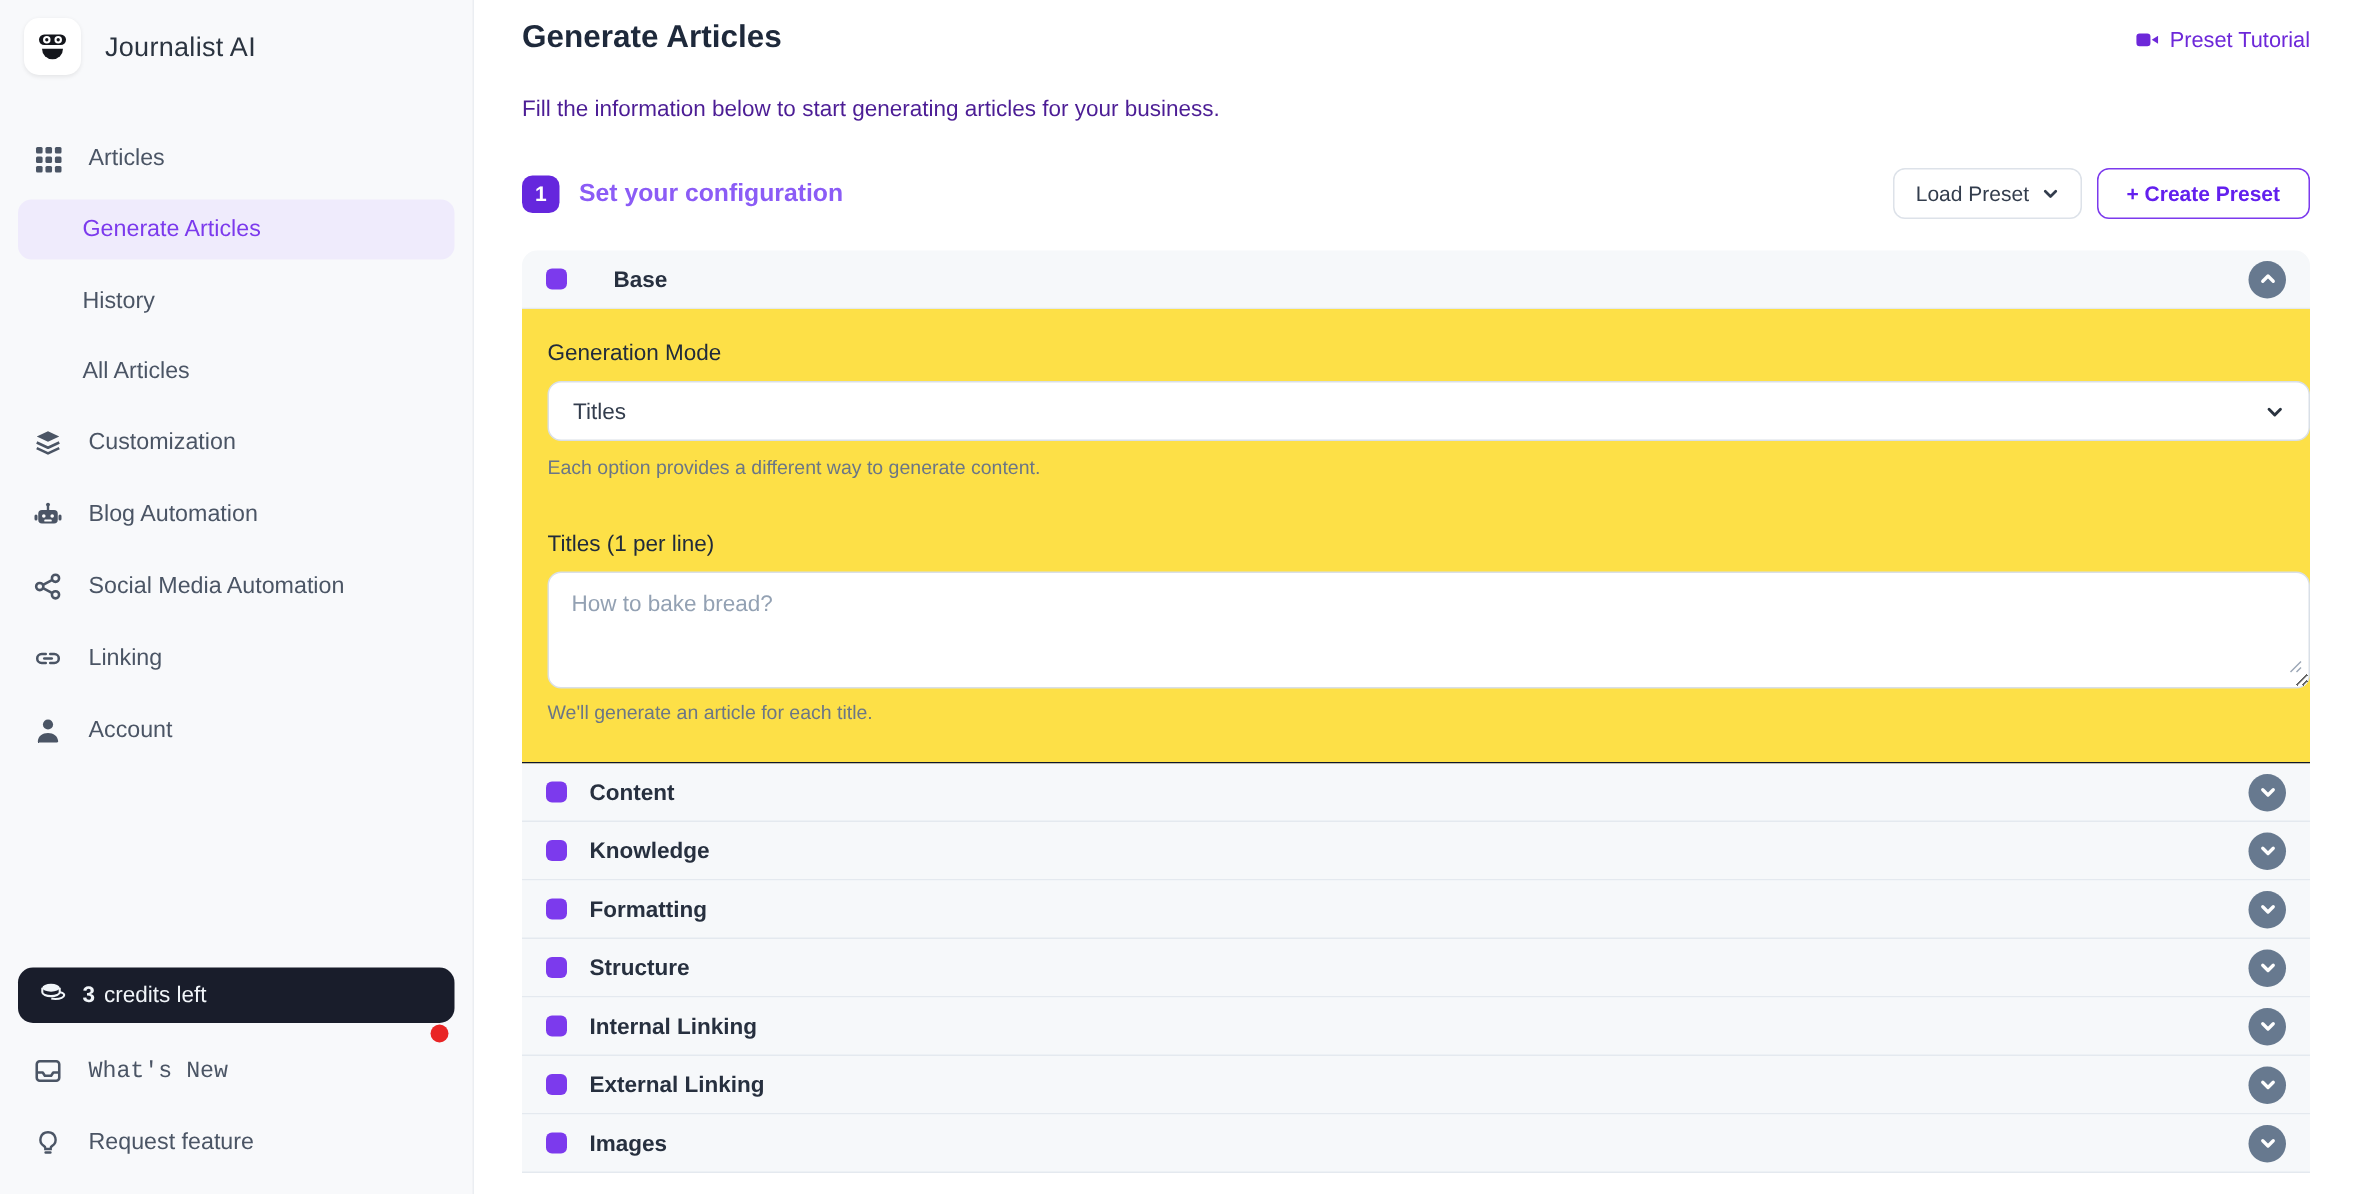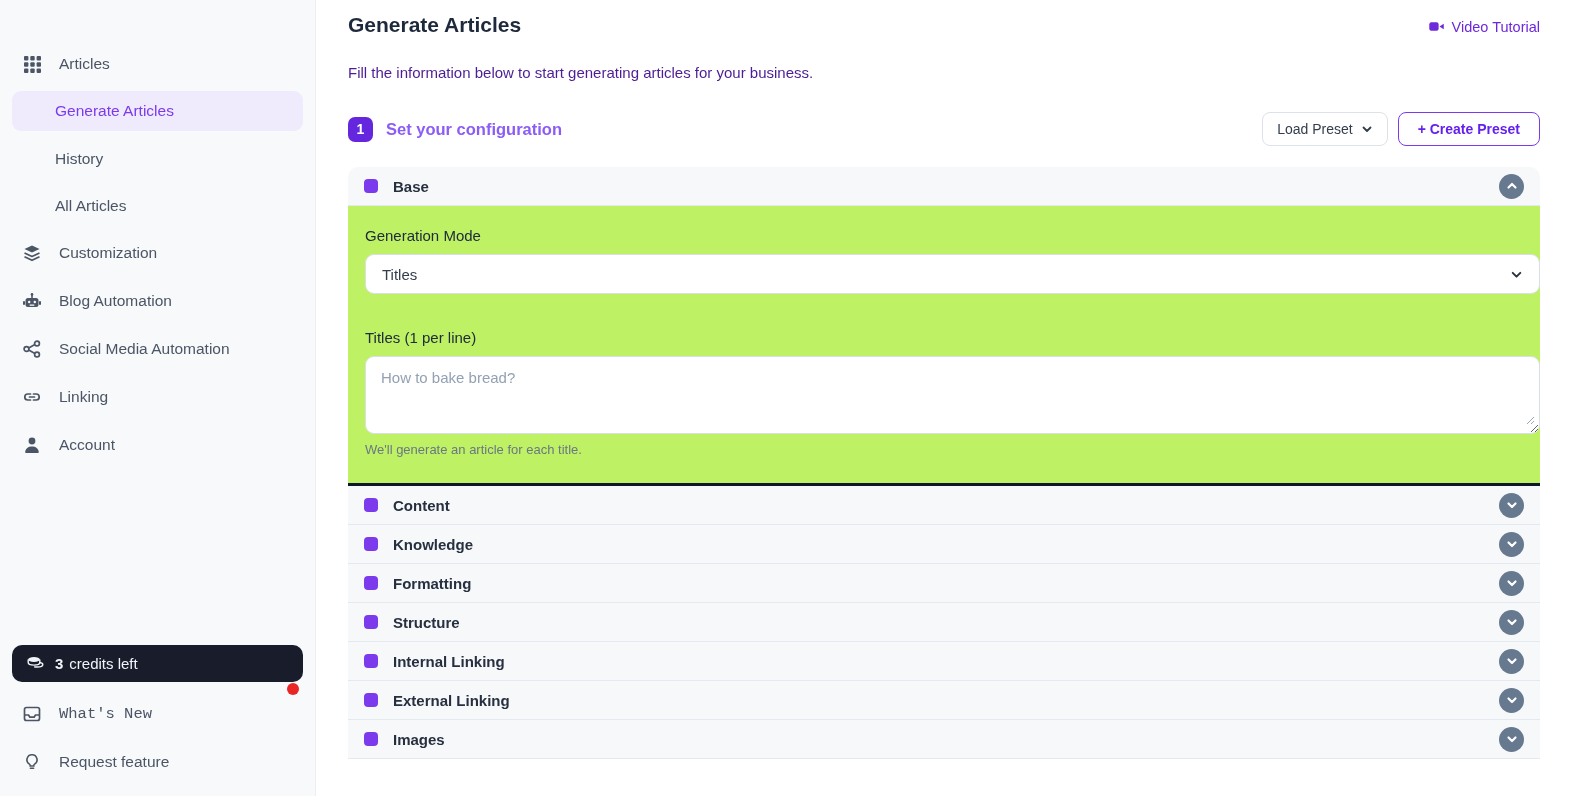--- a/index.html
+++ b/index.html
@@ -37,44 +37,57 @@
                 display:flex; align-items:center; justify-content:center; }
   .config-title { font-size:16.5px; font-weight:700; color:#8b5cf6; margin-left:13px; }
   .preset-actions { margin-left:auto; display:flex; gap:10px; }
   .btn { height:34px; border-radius:8px; background:#fff; font-size:14px; font-family:inherit; cursor:pointer; display:flex; align-items:center; gap:8px; padding:0 14px;justify-content:center; }
   .btn-load { border:1px solid #dde2e9; color:#333d4d; }
   .btn-create { border:1px solid #7c3aed; color:#6320ee; font-weight:600; padding:0 19px; }
 
   .accordion { margin-top:21px; }
   .acc-header { display:flex; align-items:center; height:39px; background:#f6f8fa; border-bottom:1px solid #e4e9ef;
                 padding:0 16px; cursor:pointer; }
-  .acc-header.first { border-radius:10px 10px 0 0; }
+  .acc-header.first { border-radius:10px 10px 0 0;gap:16px; }
   .sq { width:14px; height:14px; border-radius:4px; background:#7c3aed; flex:none; }
   .acc-title { font-size:15px; font-weight:700; color:#27303f; margin-left:15px; }
   .chev-btn { margin-left:auto; width:25px; height:25px; border-radius:50%; background:#67798f; border:none; cursor:pointer;
               display:flex; align-items:center; justify-content:center; padding:0; }
-  .acc-body { background:#bef264; padding:21px 0 26px 17px; border-bottom:3px solid #0f172a; }
+  .acc-body { background:#fde047; padding:21px 0 26px 17px; border-bottom:1px solid #0f172a; }
   .field-label { display:block; font-size:15px; color:#212b3b; font-weight:500; }
   .select { margin-top:10px; height:40px; border:1px solid #d9dfe7; border-radius:9px; background:#fff; display:flex;
             align-items:center; padding:0 16px; font-size:15px; color:#333d4d; cursor:pointer; }
   .select .chev { margin-left:auto; }
   .hint { margin-top:10px; font-size:13px; color:#6b7686; }
   .field-gap { margin-top:35px; }
   .ta-wrap { position:relative; margin-top:10px; }
   textarea { width:100%; height:78px; border:1px solid #d9dfe7; border-radius:9px; padding:12px 15px; font-size:15px;
              font-family:inherit; color:#333d4d; resize:vertical; display:block; }
   textarea::placeholder { color:#93a1b3; }
   .ta-corner { position:absolute; right:5px; bottom:5px; pointer-events:none; }
 </style>
 </head>
 <body>
 
 <div class="app">
 
   <aside class="sidebar">
+    <div class="logo-row">
+      <div class="logo-box">
+        <svg width="24" height="24" viewBox="0 0 24 24">
+          <rect x="3" y="4" width="18" height="7" rx="3.5" fill="#14161c"></rect>
+          <circle cx="8.2" cy="7.5" r="2.5" fill="#fff"></circle>
+            <circle cx="15.8" cy="7.5" r="2.5" fill="#fff"></circle>
+          <circle cx="8.2" cy="7.5" r="1.1" fill="#14161c"></circle>
+            <circle cx="15.8" cy="7.5" r="1.1" fill="#14161c"></circle>
+          <path d="M5 13.5h14a7 7 0 0 1-14 0z" fill="#14161c"></path>
+        </svg>
+      </div>
+      <span class="app-name">Journalist AI</span>
+    </div>
 
     <nav class="nav">
       <div class="nav-item">
         <span class="ic">
           <svg width="19" height="19" viewBox="0 0 19 19" fill="#4b5565">
             <rect x="1" y="1" width="4.4" height="4.4" rx="1"></rect>
               <rect x="7.3" y="1" width="4.4" height="4.4" rx="1"></rect>
               <rect x="13.6" y="1" width="4.4" height="4.4" rx="1"></rect>
             <rect x="1" y="7.3" width="4.4" height="4.4" rx="1"></rect>
               <rect x="7.3" y="7.3" width="4.4" height="4.4" rx="1"></rect>
@@ -192,21 +205,21 @@
   <main class="main">
     <div class="page-header">
       <h1 class="page-title">Generate Articles</h1>
       <a class="video-link">
         <span style="display:flex;">
           <svg width="17" height="17" viewBox="0 0 20 20" fill="#6d28d9">
             <rect x="1.5" y="5" width="11" height="10" rx="2.5"></rect>
               <path d="M13.5 10l5-3.2v6.4z"></path>
           </svg>
         </span>
-        <span>Video Tutorial</span>
+        <span>Preset Tutorial</span>
       </a>
     </div>
 
     <p class="subtitle">Fill the information below to start generating articles for your business.</p>
 
     <div class="config-row">
       <span class="step-badge">1</span>
       <h2 class="config-title">Set your configuration</h2>
       <div class="preset-actions">
         <button class="btn btn-load">
@@ -238,20 +251,21 @@
       <div class="acc-body">
         <label class="field-label">Generation Mode</label>
         <div class="select">
           <span>Titles</span>
           <span class="chev" style="display:flex;">
             <svg width="13" height="13" viewBox="0 0 12 12" fill="none" stroke="#2b3440" stroke-width="1.8" stroke-linecap="round" stroke-linejoin="round">
                 <path d="M2.5 4.5 6 8l3.5-3.5"></path>
               </svg>
           </span>
         </div>
+        <p class="hint">Each option provides a different way to generate content.</p>
 
         <label class="field-label field-gap">Titles (1 per line)</label>
         <div class="ta-wrap">
           <textarea placeholder="How to bake bread?" style=""></textarea>
           <span class="ta-corner">
             <svg width="9" height="9" viewBox="0 0 9 9" stroke="#9aa6b5" stroke-width="1">
                 <line x1="8" y1="1" x2="1" y2="8"></line>
                 <line x1="8" y1="5" x2="5" y2="8"></line>
               </svg>
           </span>

